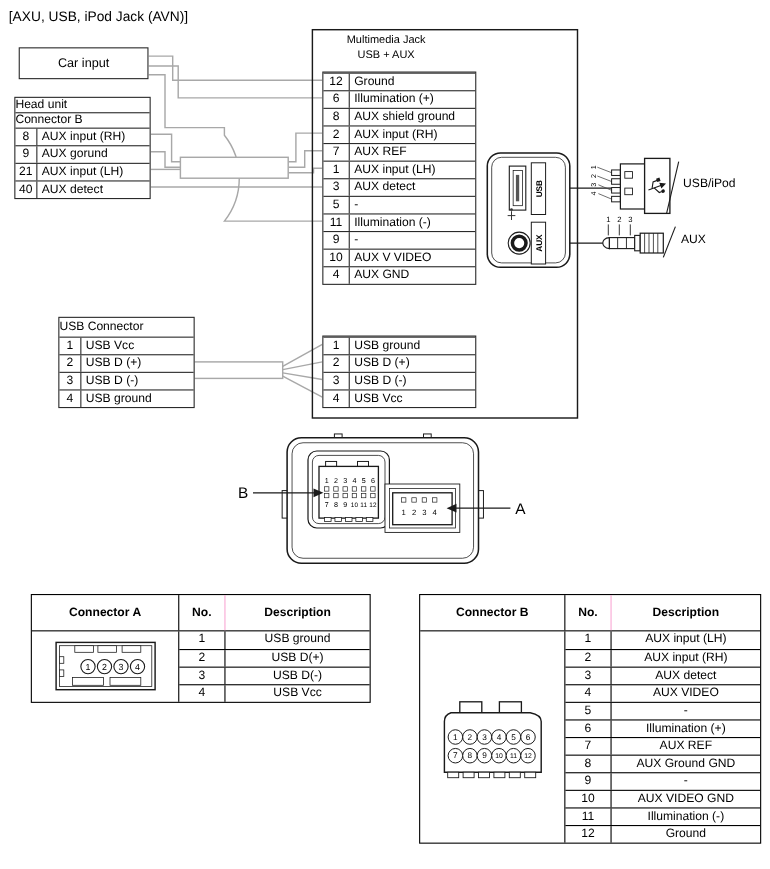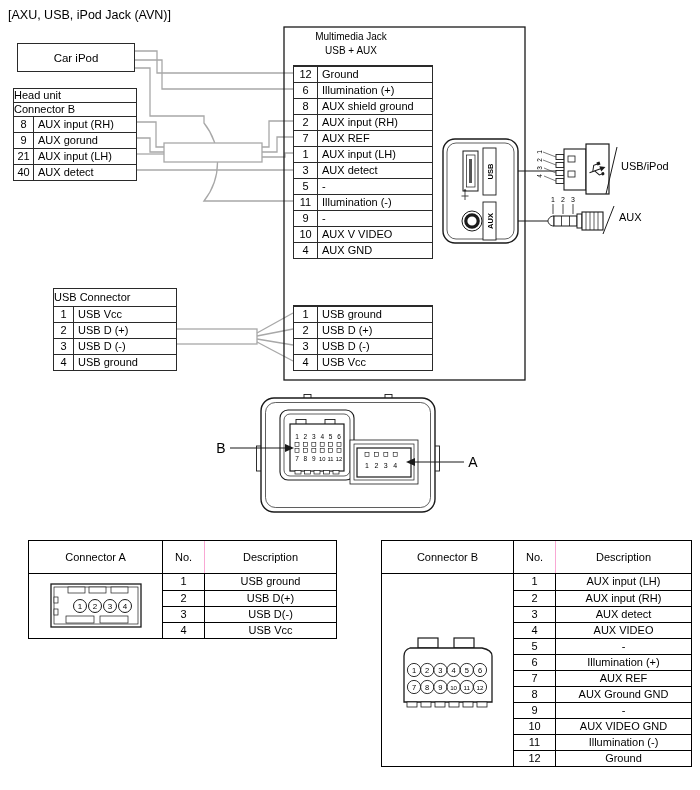--- a/index.html
+++ b/index.html
@@ -11,21 +11,21 @@
             background:#fff;text-align:center;line-height:29px;font-size:11.5px;box-sizing:border-box;z-index:2;}
   .pintable{position:absolute;background:#fff;border:1.6px solid #2a2a2a;font-size:11px;z-index:2;box-sizing:border-box;}
   .pt-title{height:13px;line-height:12px;text-align:left;overflow:hidden;}
   .pt-title.tall{height:17px;line-height:16px;}
   .prow{display:flex;height:16px;line-height:14px;box-sizing:border-box;border-top:1px solid #2a2a2a;}
   .pno{width:24px;flex:none;text-align:center;border-right:1px solid #2a2a2a;box-sizing:border-box;}
   .narrow .pno{width:20px;}
   .pdesc{flex:1;padding-left:4px;white-space:nowrap;overflow:hidden;}
   .mm-title{position:absolute;left:281px;width:140px;text-align:center;font-size:10px;z-index:2;}
   .ctable{position:absolute;background:#fff;border:1.6px solid #000;font-size:11px;z-index:2;box-sizing:border-box;}
-  .cthead{display:flex;font-weight:normal;height:32px;border-bottom:1px solid #000;}
+  .cthead{display:flex;font-weight:bold;height:32px;border-bottom:1px solid #000;}
   .cthead > div{display:flex;align-items:center;justify-content:center;box-sizing:border-box;}
   .cth-a{width:134px;border-right:1px solid #000;}
   .tb .cth-a{width:132px;}
   .cth-no{width:42px;border-right:1px solid #f9a8d4;}
   .cth-desc{flex:1;}
   .ctbody{display:flex;}
   .cillu{width:134px;border-right:1px solid #000;display:flex;align-items:center;justify-content:center;box-sizing:border-box;}
   .tb .cillu{width:132px;}
   .crows{flex:1;}
   .crows .prow{border-top:1px solid #000;}
@@ -215,21 +215,21 @@
       <text x="367" y="468">1</text>
       <text x="376.4" y="468">2</text>
       <text x="385.8" y="468">3</text>
       <text x="395.2" y="468">4</text>
     </g>
     <text x="221" y="453" font-size="14" text-anchor="middle">B</text>
     <text x="473" y="467" font-size="14" text-anchor="middle">A</text>
   </svg>
 
   <div class="boxlabel">
-    <span>Car iPod</span>
+    <span>Car input</span>
   </div>
 
   <div class="pintable narrow" style="left:13px;top:88px;width:124px;">
     <div class="pt-title">Head unit</div>
     <div class="pt-title" style="border-top:1px solid #2a2a2a;">Connector B</div>
     <div>
         <div class="prow">
           <div class="pno">8</div>
           <div class="pdesc">AUX input (RH)</div>
         </div>

